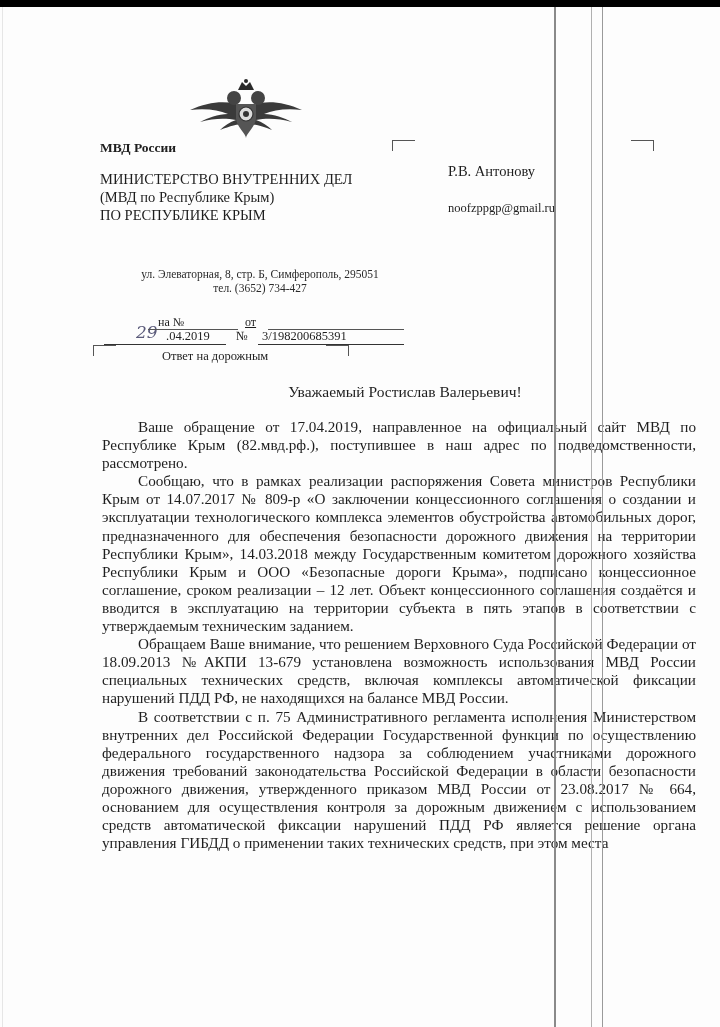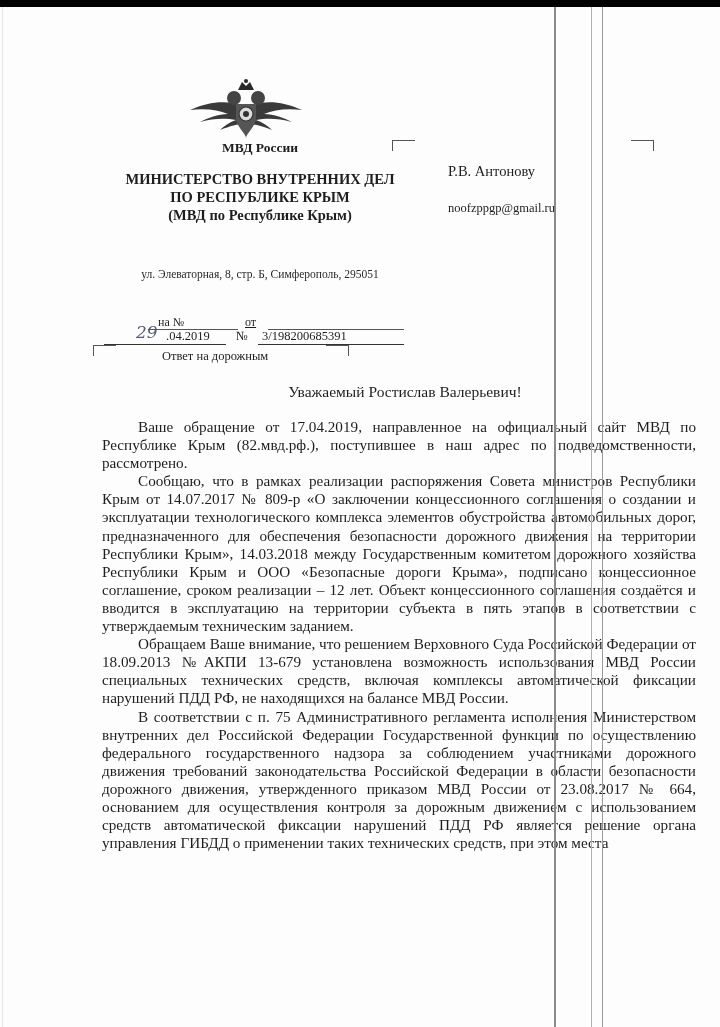--- a/index.html
+++ b/index.html
@@ -10,24 +10,24 @@
     color: #1e1e1e;
   }
   .topbar { position: absolute; left: 0; top: 0; width: 720px; height: 7px; background: #000; }
   .scanline { position: absolute; top: 7px; bottom: 0; width: 1px; background: #9a9a9a; }
   .scanline.l1 { left: 554px; width: 2px; background: #8a8a8a; }
   .scanline.l2 { left: 591px; background: #b0b0b0; }
   .scanline.l3 { left: 602px; background: #9a9a9a; }
   .leftedge { position: absolute; left: 2px; top: 7px; bottom: 0; width: 1px; background: #e6e6e6; }
 
   .emblem { position: absolute; left: 188px; top: 78px; width: 116px; height: 64px; }
-  .org-short { position: absolute; left: 100px; top: 140px; width: 320px; text-align: center;
+  .org-short { position: absolute; left: 100px; top: 140px; width: 320px; text-align: left;
     font-weight: bold; font-size: 13.5px; }
-  .org-full { position: absolute; left: 100px; top: 170px; width: 320px; text-align: center;
-    font-weight: bold; font-size: 14.5px; line-height: 18px; }
+  .org-full { position: absolute; left: 100px; top: 170px; width: 320px; 
+    font-weight: normal; font-size: 14.5px; line-height: 18px; }
   .address { position: absolute; left: 100px; top: 245px; width: 320px; text-align: center;
     font-size: 11.5px; line-height: 14px; color: #2a2a2a; margin-top: 22px; }
 
   .dateline { position: absolute; left: 100px; top: 290px; width: 310px; height: 20px; font-size: 12.5px; margin-top: 36px; }
   .dateline .ul { position: absolute; border-bottom: 1px solid #333; height: 18px; }
   .dateline .date-ul { left: 4px; width: 122px; }
   .dateline .num-ul { left: 158px; width: 146px; }
   .dateline .handwritten { position: absolute; left: 36px; top: -4px; font-family: "DejaVu Serif", serif;
     font-style: italic; font-size: 17px; color: #5a5a7a; }
   .dateline .date-rest { position: absolute; left: 66px; top: 3px; }
@@ -78,25 +78,26 @@
   <circle cx="58" cy="3" r="2" fill="#2a2a2a"></circle>
 
   <path d="M48 26 L68 26 L68 40 C68 48 58 56 58 60 C58 56 48 48 48 40 Z" fill="#555"></path>
   <circle cx="58" cy="36" r="7" fill="#dcdcdc" stroke="#333" stroke-width="1.2"></circle>
   <circle cx="58" cy="36" r="3" fill="#333"></circle>
 </svg>
 
 <div class="org-short">МВД России</div>
 <div class="org-full">
   <div>МИНИСТЕРСТВО ВНУТРЕННИХ ДЕЛ</div>
+  <div>(МВД по Республике Крым)</div>
   <div>ПО РЕСПУБЛИКЕ КРЫМ</div>
-  <div>(МВД по Республике Крым)</div>
 </div>
 <div class="address">
   <div>ул. Элеваторная, 8, стр. Б, Симферополь, 295051</div>
+  <div>тел. (3652) 734-427</div>
 </div>
 
 <div class="dateline">
   <div class="ul date-ul"></div>
   <div class="ul num-ul"></div>
   <span class="handwritten">29</span>
   <span class="date-rest">.04.2019</span>
   <span class="num-sign">№</span>
   <span class="num-val">3/198200685391</span>
 </div>

